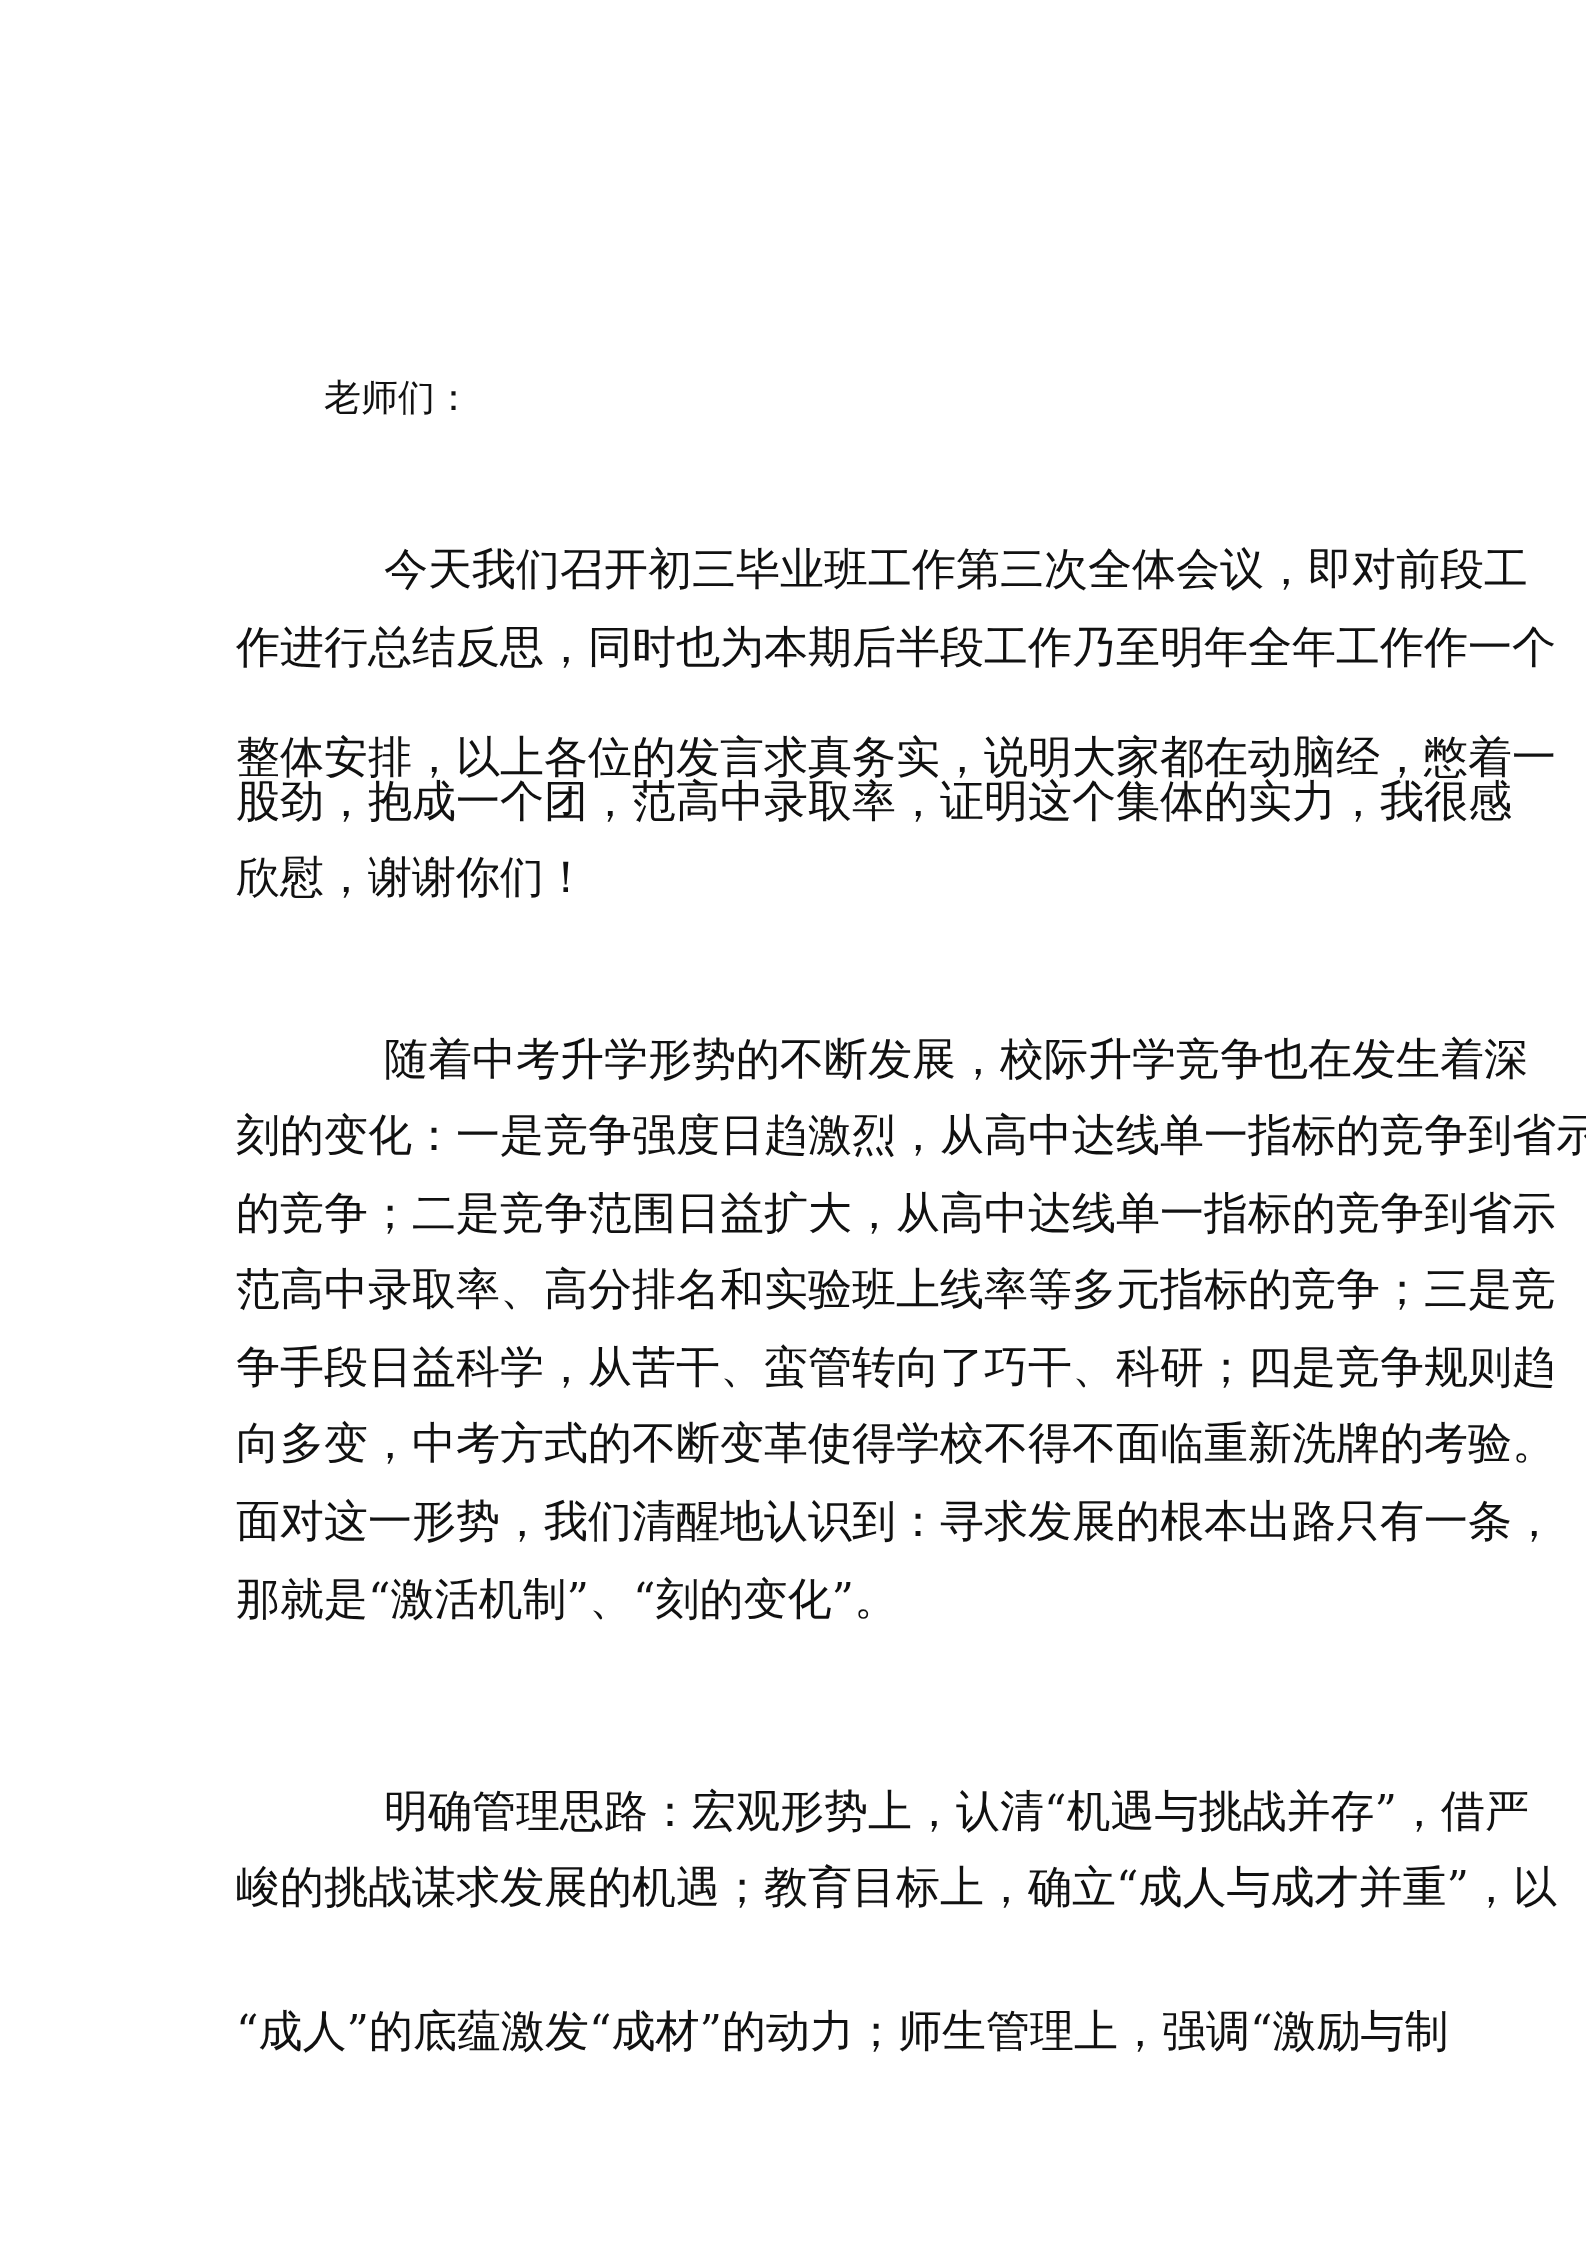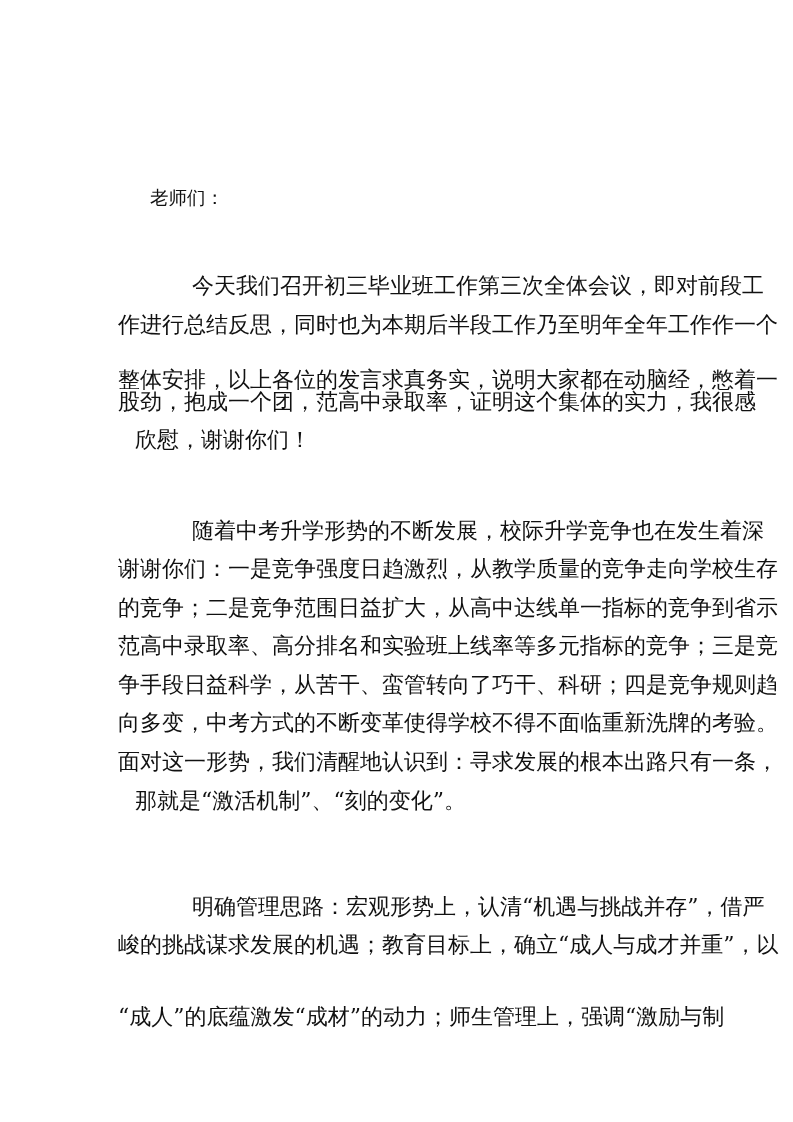--- a/index.html
+++ b/index.html
@@ -1,42 +1,42 @@
 <!DOCTYPE html>
 <html><head>
   <meta charset="utf-8">
   <style>
     html, body { margin: 0; padding: 0; background: #ffffff; }
     body { width: 793px; height: 1122px; position: relative; overflow: hidden;
       font-family: "DejaVu Serif", "Liberation Serif", serif; color: #111111; }
     .page { position: absolute; left: 0; top: 0; width: 793px; height: 1122px; background: #ffffff; }
     .line { position: absolute; left: 118px; width: 560px; font-size: 22px; line-height: 24px;
       white-space: nowrap; text-align: justify; text-align-last: justify; letter-spacing: 0; }
-    .salutation { position: absolute; left: 150px; top: 188px; font-size: 18.5px; line-height: 24px; white-space: nowrap; font-family: Liberation Mono, monospace; }
+    .salutation { position: absolute; left: 162px; top: 188px; font-size: 18.5px; line-height: 24px; white-space: nowrap; }
     .indent { left: 192px; width: 486px; }
-    .last { text-align-last: left; margin-left: 17px; }
+    .last { text-align-last: left; }
   </style>
 </head>
 <body>
 
 <div class="page">
 
   <div class="salutation">老师们：</div>
 
   <div>
     <div class="line indent" style="top:274px">今天我们召开初三毕业班工作第三次全体会议，即对前段工</div>
     <div class="line" style="top:313px">作进行总结反思，同时也为本期后半段工作乃至明年全年工作作一个</div>
     <div class="line" style="top:368px">整体安排，以上各位的发言求真务实，说明大家都在动脑经，憋着一</div>
     <div class="line" style="top:390px">股劲，抱成一个团，范高中录取率，证明这个集体的实力，我很感</div>
     <div class="line last" style="top:428px">欣慰，谢谢你们！</div>
   </div>
 
   <div>
     <div class="line indent" style="top:519px">随着中考升学形势的不断发展，校际升学竞争也在发生着深</div>
-    <div class="line" style="top:557px">谢谢你们：一是竞争强度日趋激烈，从教学质量的竞争走向学校生存</div>
+    <div class="line" style="top:557px">刻的变化：一是竞争强度日趋激烈，从高中达线单一指标的竞争到省示</div>
     <div class="line" style="top:596px">的竞争；二是竞争范围日益扩大，从高中达线单一指标的竞争到省示</div>
     <div class="line" style="top:634px">范高中录取率、高分排名和实验班上线率等多元指标的竞争；三是竞</div>
     <div class="line" style="top:673px">争手段日益科学，从苦干、蛮管转向了巧干、科研；四是竞争规则趋</div>
     <div class="line" style="top:711px">向多变，中考方式的不断变革使得学校不得不面临重新洗牌的考验。</div>
     <div class="line" style="top:750px">面对这一形势，我们清醒地认识到：寻求发展的根本出路只有一条，</div>
     <div class="line last" style="top:789px">那就是“激活机制”、“刻的变化”。</div>
   </div>
 
   <div>
     <div class="line indent" style="top:895px">明确管理思路：宏观形势上，认清“机遇与挑战并存”，借严</div>

